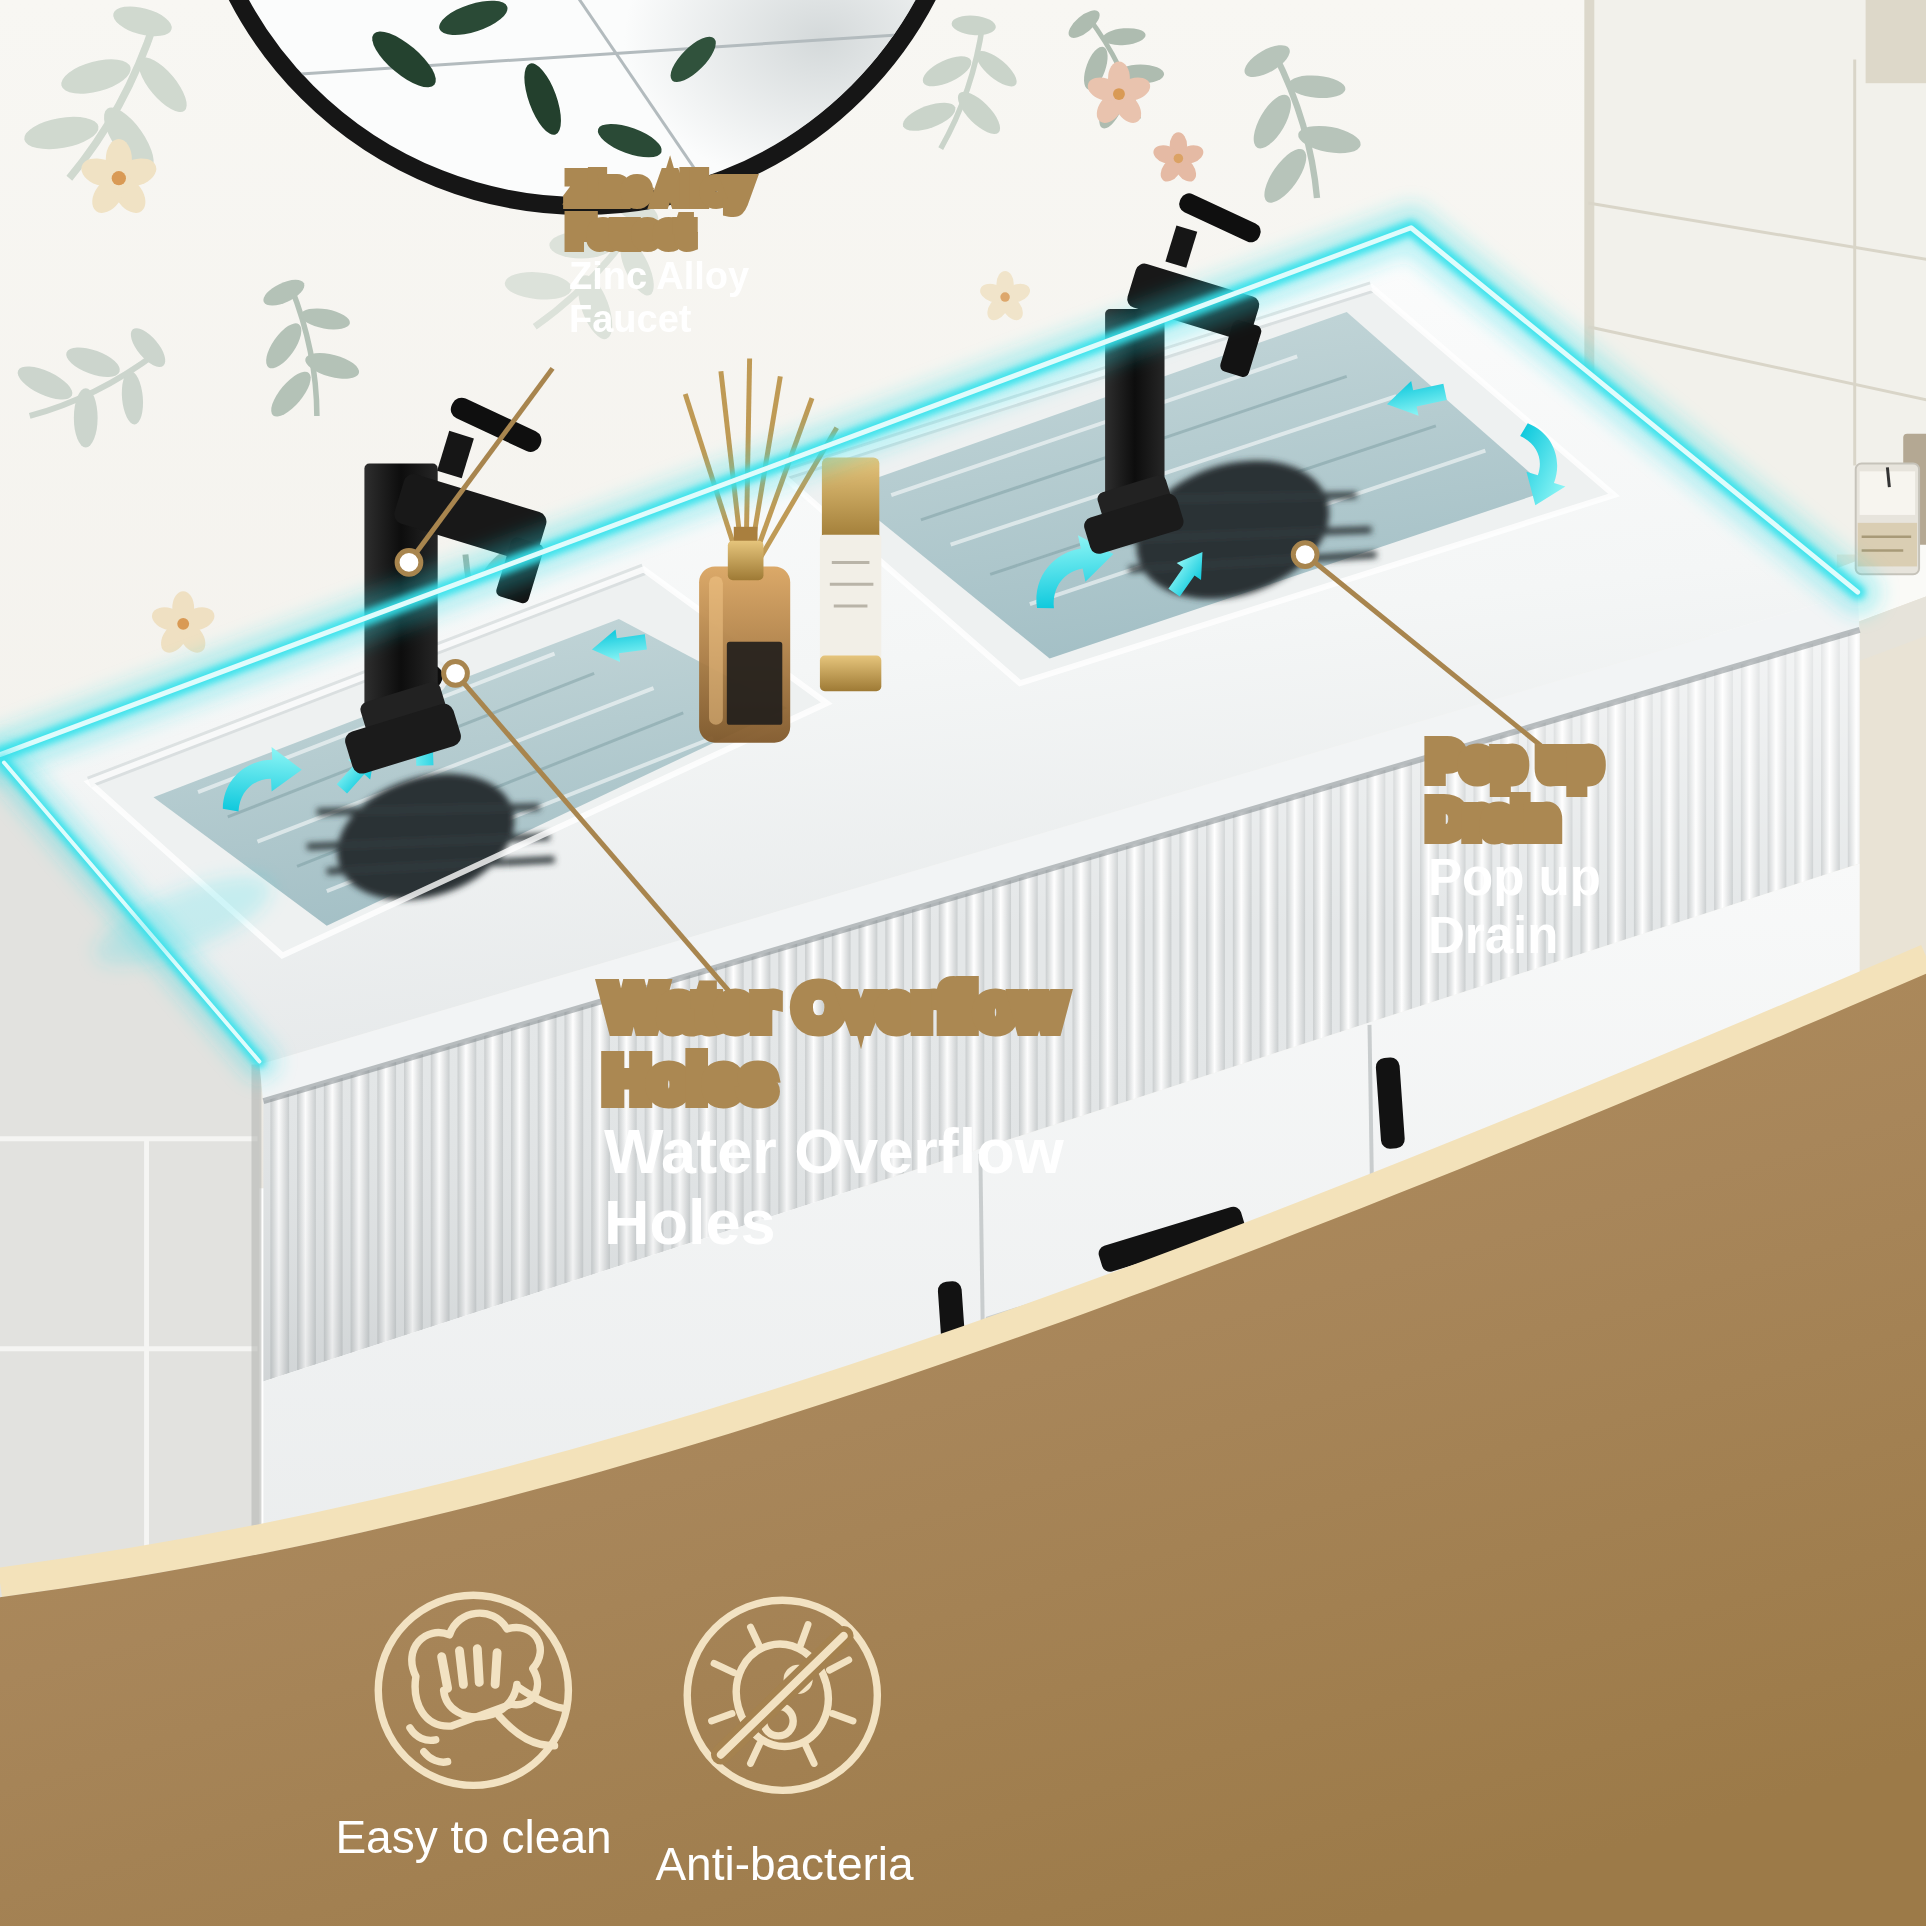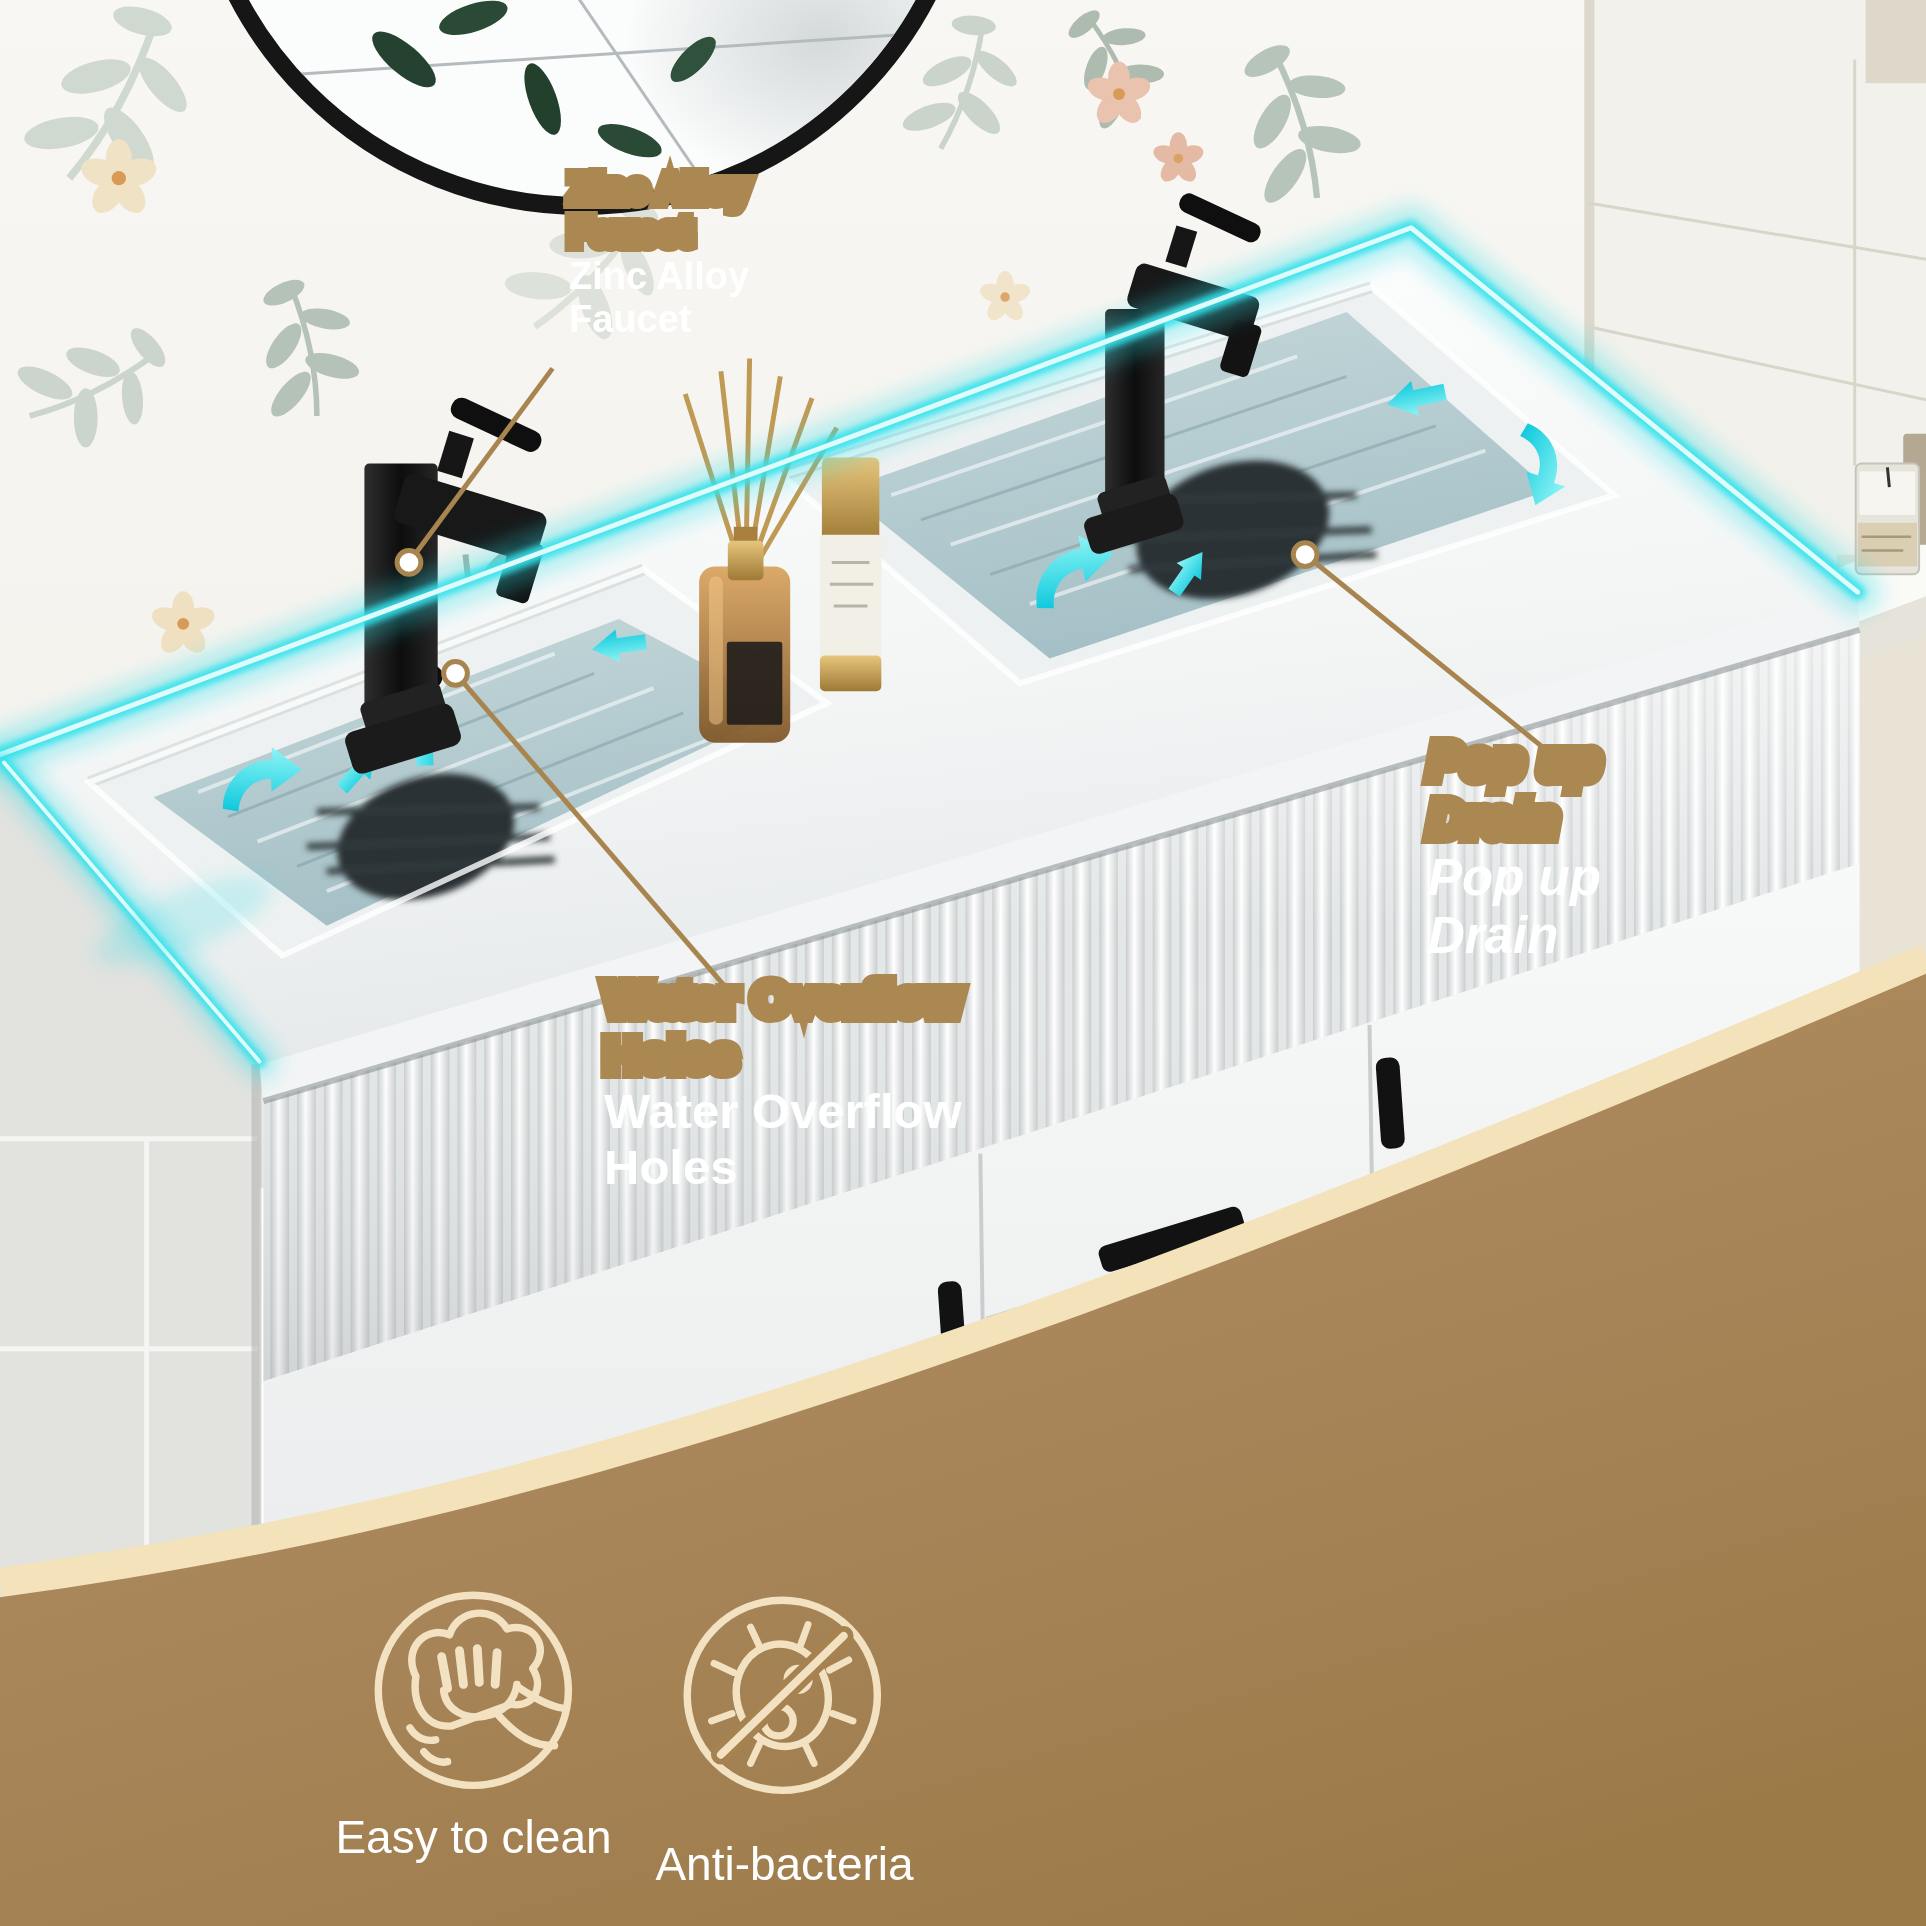--- a/index.html
+++ b/index.html
@@ -5,22 +5,22 @@
   html,body{margin:0;padding:0;background:#fff;}
   #stage{position:relative;width:1927px;height:1927px;overflow:hidden;
          font-family:"Liberation Sans",sans-serif;}
   #stage svg.scene{position:absolute;inset:0;display:block;}
   .callout{position:absolute;font-weight:700;white-space:pre-line;line-height:1.14;}
   .callout .t{display:block;white-space:pre-line;}
   .callout .t.stroke{position:absolute;inset:0;-webkit-text-stroke:14px #ab8852;
                      text-shadow:0 0 3px rgba(171,136,82,.55);color:#ab8852;}
   .callout .t.fill{position:relative;color:#ffffff;}
   .callout.zinc{left:569px;top:168px;font-size:38px;}
-  .callout.pop{left:1428px;top:733px;font-size:51px;font-style:italic;}
-  .callout.water{left:604px;top:972px;font-size:49px;}
+  .callout.pop{left:1428px;top:733px;font-size:51px;}
+  .callout.water{left:604px;top:972px;font-size:63px;}
   .desc{position:absolute;left:1131px;top:1428px;width:713px;color:#fff;
         font-size:65px;line-height:80px;white-space:pre-line;font-weight:400;}
   .feature-label{position:absolute;color:#fff;font-size:46px;text-align:center;font-weight:400;}
   .feature-label.easy{left:315px;top:1810px;width:317px;}
   .feature-label.anti{left:634px;top:1837px;width:301px;}
 </style>
 </head>
 <body>
 
 <div id="stage">

